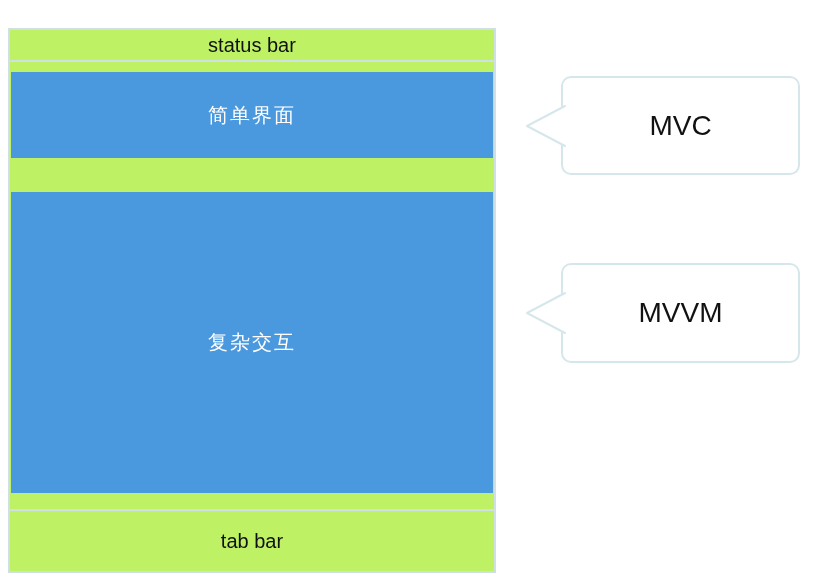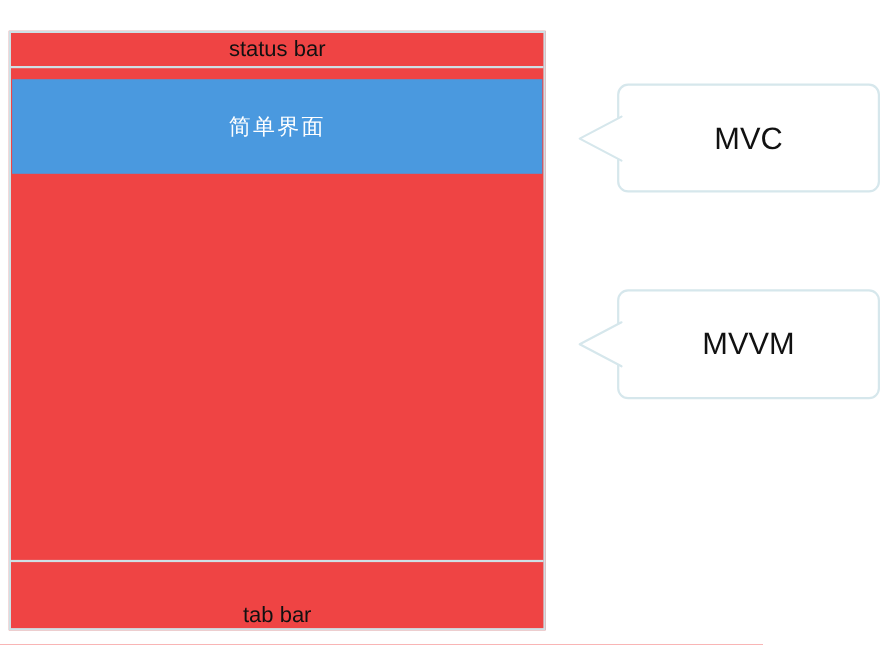--- a/index.html
+++ b/index.html
@@ -20,21 +20,21 @@
     overflow: hidden;
   }
   .canvas { position: absolute; inset: 0; }
 
   
   .phone {
     position: absolute;
     left: 8px; top: 28px;
     width: 488px; height: 545px;
     border: 2px solid var(--frame-border);
-    background: #ef4444;
+    background: #bef264;
   }
   .status-bar {
     position: absolute; top: 0; left: 0; right: 0;
     height: 32px;
     border-bottom: 2px solid var(--frame-border);
     display: flex; align-items: center; justify-content: center;
     font-size: 20px; color: var(--text-dark);
   }
   .screen-section {
     position: absolute; left: 1px; right: 1px;
@@ -42,21 +42,21 @@
     color: var(--text-light);
     display: flex; align-items: center; justify-content: center;
     font-size: 20px; letter-spacing: 2px;
   }
   .section-simple { top: 42px; height: 86px; }
   .section-complex { top: 162px; height: 301px; }
   .tab-bar {
     position: absolute; bottom: 0; left: 0; right: 0;
     height: 62px;
     border-top: 2px solid var(--frame-border);
-    display: flex; align-items: flex-end; justify-content: center;
+    display: flex; align-items: center; justify-content: center;
     font-size: 20px; color: var(--text-dark);
   }
 
   
   .bubble {
     position: absolute;
     width: 239px; height: 99px;
     background: #ffffff;
     border: 2px solid var(--bubble-border);
     border-radius: 10px;
@@ -85,20 +85,23 @@
 
   <div class="phone">
     <div class="status-bar">
       <span>status bar</span>
     </div>
 
     <div class="screen-section section-simple">
       <span>简单界面</span>
     </div>
 
+    <div class="screen-section section-complex">
+      <span>复杂交互</span>
+    </div>
 
     <div class="tab-bar">
       <span>tab bar</span>
     </div>
   </div>
 
   <div class="bubble bubble-mvc">
     <svg class="tail" width="44" height="46">
       <polyline points="41,3 3,23 41,43"></polyline>
     </svg>

